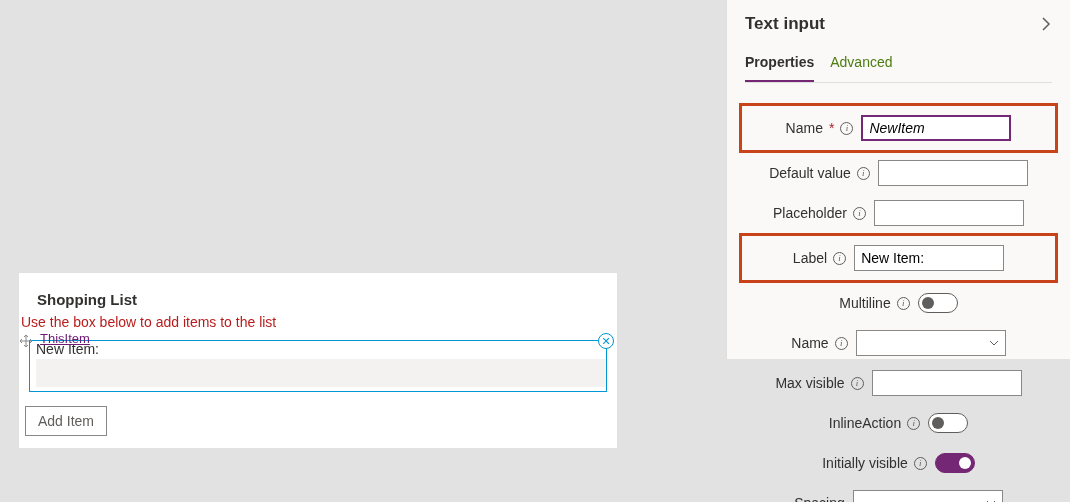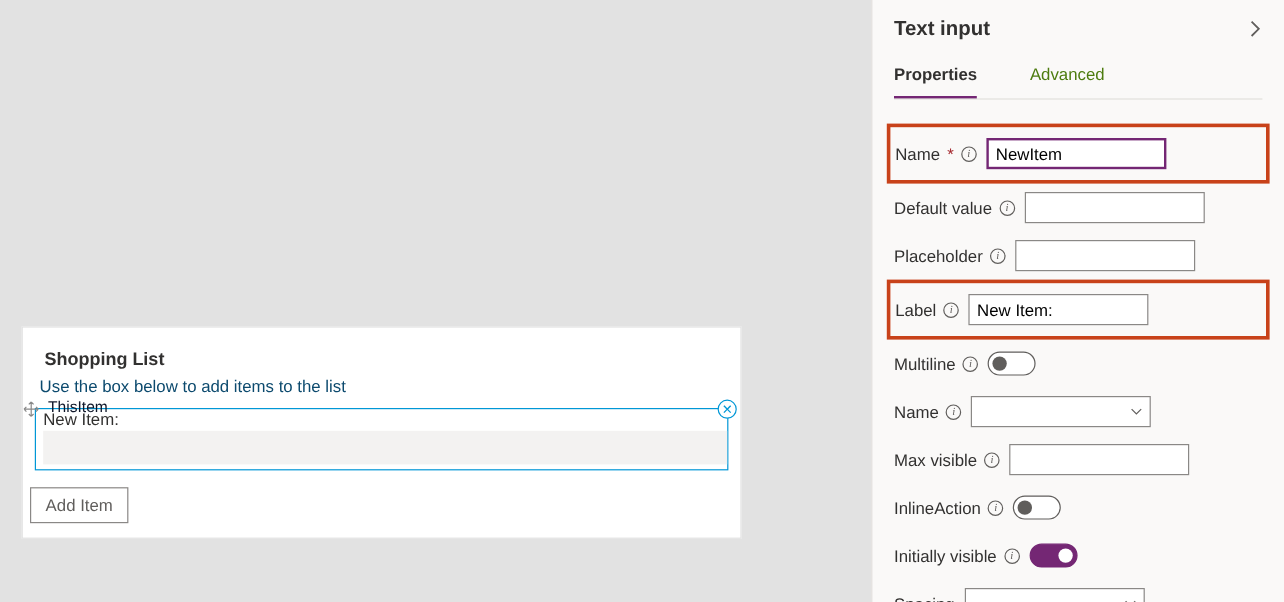--- a/index.html
+++ b/index.html
@@ -29,22 +29,22 @@
     border: 1px solid #e1e1e1;
     padding: 18px 0 12px 0;
   }
   .card h3 {
     margin: 0 0 6px 18px;
     font-size: 15px;
     font-weight: 600;
     color: #323130;
   }
   .card .desc {
-    margin: 0 0 10px 14px;
-    color: #0c4a6e;
+    margin: 0 0 10px 2px;
+    color: #b91c1c;
   }
   .item-wrap {
     position: relative;
     border: 1px solid #0097d6;
     margin: 0 10px 0 10px;
     background: #fff;
   }
   .item-label-row {
     padding: 0 6px 0 6px;
     color: #323130;
@@ -75,67 +75,68 @@
     border-radius: 50%;
     display:flex;align-items:center;justify-content:center;
     color:#0097d6;
     background:#fff;
     font-size:11px;
   }
   .sel-label {
     position:absolute;
     top:-10px; left:10px;
     font-size:13px;
-    color:#0f172a;
+    color:#701a75;
     background:transparent;
+    text-decoration:underline;
   }
   .addbtn {
     margin: 14px 0 0 6px;
     border: 1px solid #8a8886;
     background: #fff;
     color: #605e5c;
     padding: 6px 12px;
     font-size: 14px;
     cursor: pointer;
   }
 
   
   .panel {
     width: 344px;
-    height: 502px;
+    height: 359px;
     background: #faf9f8;
     border-left: 1px solid #e1dfdd;
     padding: 14px 18px 0 18px;
     position: relative;
   }
   .panel-title-row {
     display:flex; align-items:center; justify-content:space-between;
     margin-bottom: 20px;
   }
   .panel-title {
     font-size: 17px; font-weight: 600;
   }
   .chev { color:#605e5c; }
   .tabs {
-    display:flex; gap: 44px;
+    display:flex; gap: 16px;
     border-bottom: 1px solid #e1dfdd;
     margin-bottom: 20px;
   }
   .tab {
     padding-bottom: 10px;
     color:#4d7c0f;
     cursor:pointer;
   }
   .tab.active {
     color:#323130;
     border-bottom: 2px solid #742774;
     font-weight:600;
   }
   .prop-row {
-    display:flex; align-items:center; justify-content:flex-start;
+    display:flex; align-items:center; justify-content:center;
     min-height: 40px;
     gap: 8px;
   }
   .prop-label {
     display:flex; align-items:center; gap:6px;
     color:#323130;
   }
   .req { color:#a4262c; }
   .info-icon {
     width:13px;height:13px;border:1px solid #605e5c;border-radius:50%;
@@ -144,21 +145,21 @@
   }
   .prop-input {
     width: 150px;
     border: 1px solid #8a8886;
     height: 26px;
     padding: 2px 6px;
     background:#fff;
     font-family:inherit;
     font-size:14px;
   }
-  .prop-input.focus { border: 2px solid #742774; outline:none; }
+  .prop-input.focus { border: 2px solid #742774; outline:none;font-style:italic; }
   .prop-select {
     width: 150px;
     border:1px solid #8a8886;
     height:26px;
     background:#fff;
     display:flex;align-items:center;justify-content:flex-end;
     padding-right:6px;color:#605e5c;
   }
   .hl {
     border: 3px solid #c8421a;

